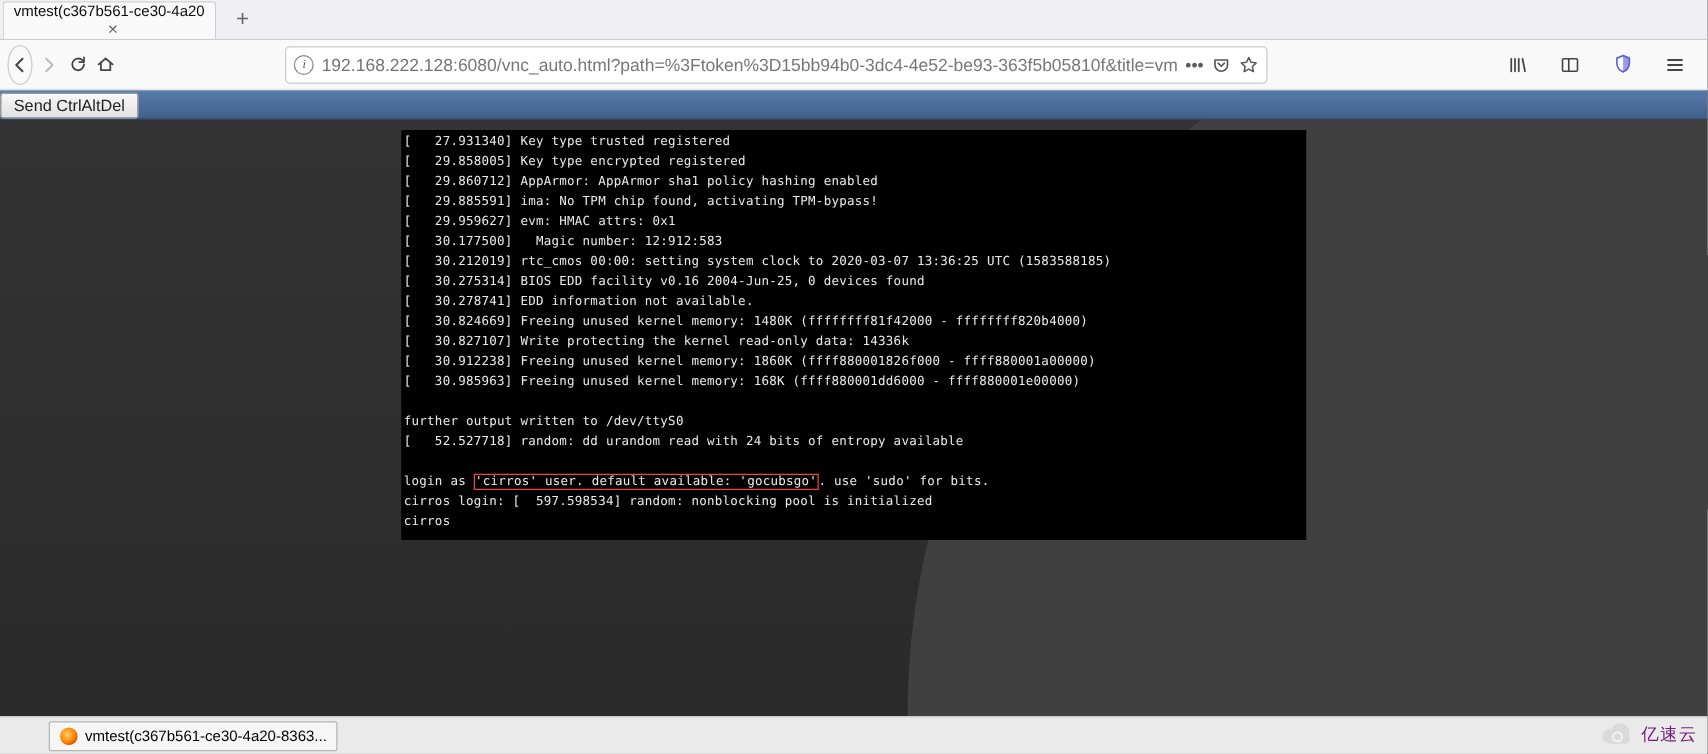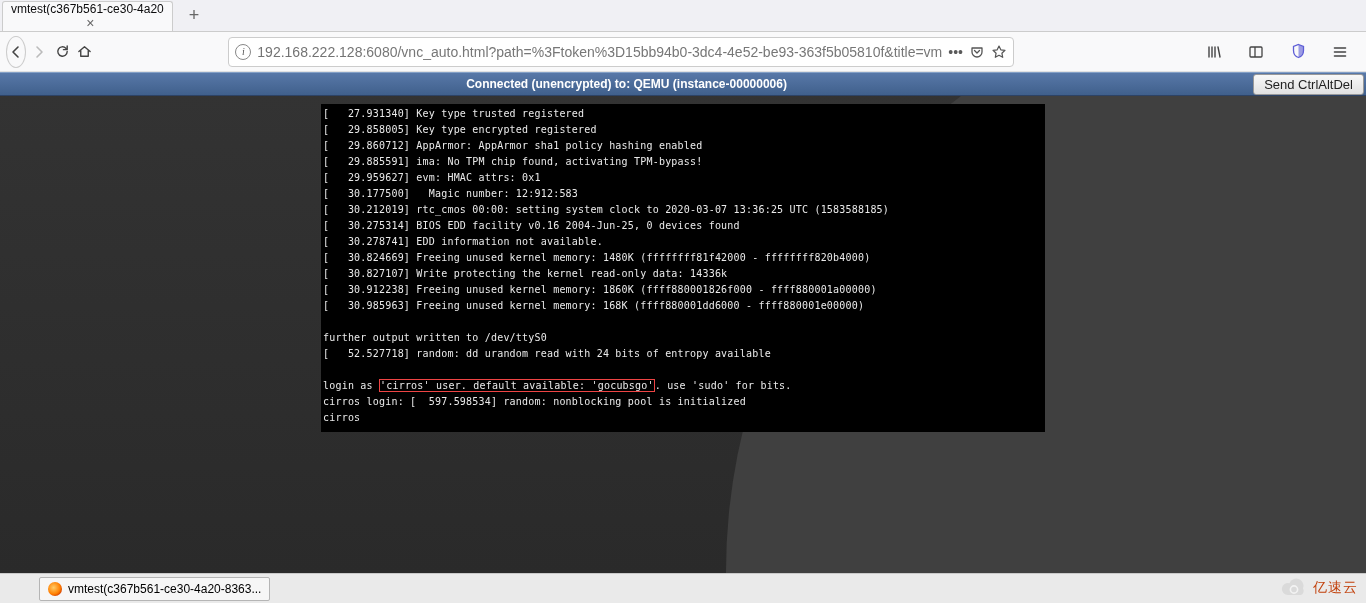--- a/index.html
+++ b/index.html
@@ -181,21 +181,21 @@
       flex-shrink: 0;
     }
     .task-title { white-space: nowrap; overflow: hidden; text-overflow: ellipsis; }
     .watermark {
       position: absolute;
       right: 8px;
       bottom: 4px;
       display: flex;
       align-items: center;
       gap: 6px;
-      color: #c2410c;
+      color: #701a75;
       font-size: 14px;
       letter-spacing: 1px;
       pointer-events: none;
       justify-content: center;
     }
     .wm-svg { opacity: .45; }
   </style>
 </head>
 <body>
 
@@ -268,21 +268,20 @@
     <div class="nav-btn">
       <svg width="16" height="16" viewBox="0 0 16 16">
           <path d="M2.5 4h11M2.5 8h11M2.5 12h11" stroke="#444" stroke-width="1.6" stroke-linecap="round"></path>
         </svg>
     </div>
   </div>
 </div>
 
 <div class="content">
   <div class="status-bar">
-    <span class="status-text">Connected (unencrypted) to: QEMU (instance-00000006)</span>
     <button class="send-btn">Send CtrlAltDel</button>
   </div>
   <div class="terminal"><span>[   27.931340] Key type trusted registered
 [   29.858005] Key type encrypted registered
 [   29.860712] AppArmor: AppArmor sha1 policy hashing enabled
 [   29.885591] ima: No TPM chip found, activating TPM-bypass!
 [   29.959627] evm: HMAC attrs: 0x1
 [   30.177500]   Magic number: 12:912:583
 [   30.212019] rtc_cmos 00:00: setting system clock to 2020-03-07 13:36:25 UTC (1583588185)
 [   30.275314] BIOS EDD facility v0.16 2004-Jun-25, 0 devices found

